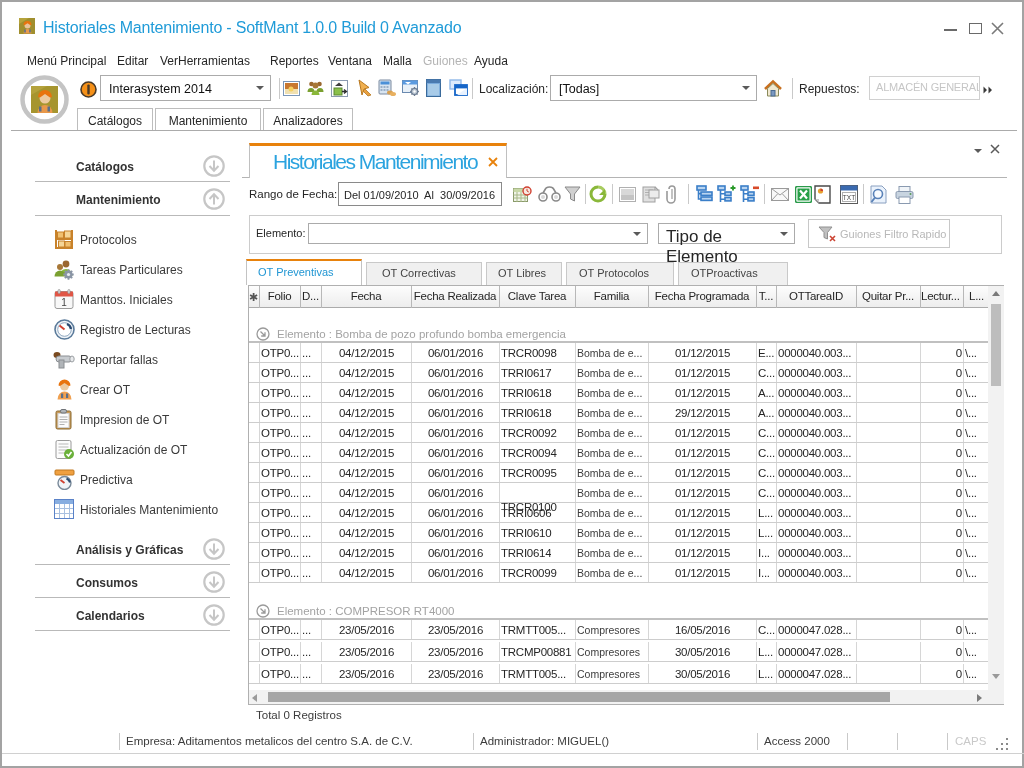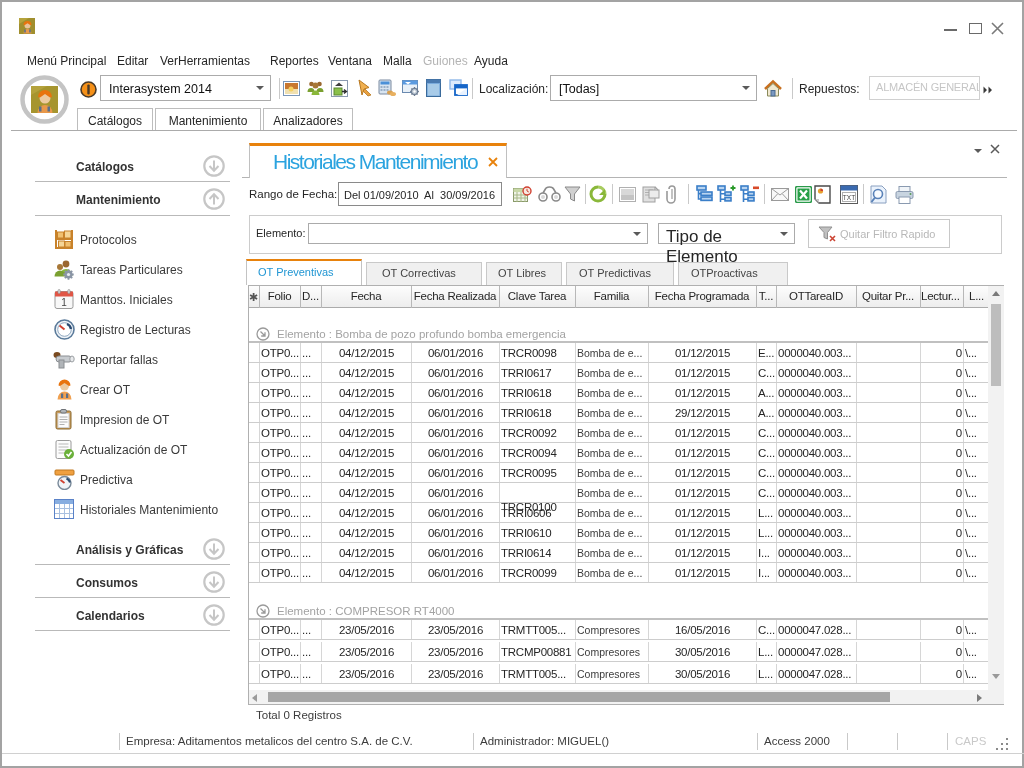--- a/index.html
+++ b/index.html
@@ -19,20 +19,21 @@
 
   <svg class="abs" style="left:17px;top:16px" width="16" height="16" viewBox="0 0 16 16">
     <rect width="16" height="16" fill="#a08f2e"></rect>
     <path d="M0 16 L0 6 L10 0 L0 0 Z" fill="#b5a33c"></path>
     <circle cx="8.5" cy="7.5" r="3" fill="#e8c49a"></circle>
     <path d="M4.5 7 a4 4 0 0 1 8 0 l-1 .3 -3-2 -3 2 Z" fill="#e8740e"></path>
     <path d="M4.5 15.5 a4 4.5 0 0 1 8 0 Z" fill="#e89a4e"></path>
     <rect x="5.2" y="11.5" width="1.6" height="3" fill="#5a6f8a"></rect>
     <rect x="10.2" y="11.5" width="1.6" height="3" fill="#5a6f8a"></rect>
   </svg>
+  <div class="abs" style="left:41px;top:17px;font-size:16px;letter-spacing:-0.2px;color:#1f9bd8;white-space:nowrap">Historiales Mantenimiento - SoftMant 1.0.0 Build 0 Avanzado</div>
 
   <div class="abs" style="left:942px;top:27px;width:13px;height:2px;background:#6a6a6a"></div>
   <div class="abs" style="left:967px;top:21px;width:13px;height:11px;border:1.5px solid #6a6a6a"></div>
   <svg class="abs" style="left:989px;top:20px" width="13" height="13" viewBox="0 0 13 13">
     <path d="M1 1 L12 12 M12 1 L1 12" stroke="#7a7a7a" stroke-width="1.6"></path>
   </svg>
 
   <div class="abs" style="top:52px;left:0;width:1024px;height:17px;font-size:12px;color:#262626">
     <span class="abs" style="left:25px">Menú Principal</span>
     <span class="abs" style="left:115px">Editar</span>
@@ -416,31 +417,31 @@
       </div>
     <div class="combo" style="left:656px;top:221px;width:137px;height:21px">
       <div class="abs" style="left:7px;top:3px;font-size:17px;color:#262626">Tipo de Elemento</div>
       <div class="arr"></div>
     </div>
     <div class="abs" style="left:806px;top:217px;width:142px;height:29px;border:1px solid #c8c8c8;background:#fff">
       <svg class="abs" style="left:9px;top:6px" width="18" height="16" viewBox="0 0 18 16">
         <path d="M1 1 L14 1 L9.5 6.5 L9.5 13 L6 11.5 L6 6.5 Z" fill="#c0c0c0" stroke="#909090"></path>
         <path d="M12 10 L17 15 M17 10 L12 15" stroke="#cc4433" stroke-width="1.6"></path>
       </svg>
-      <div class="abs" style="left:31px;top:8px;font-size:11px;color:#b8b8b8;white-space:nowrap">Quitar Filtro Rapido</div>
+      <div class="abs" style="left:31px;top:8px;font-size:11px;color:#b8b8b8;white-space:nowrap">Guiones Filtro Rapido</div>
     </div>
 
     <div class="abs" style="left:244px;top:257px;width:116px;height:26px;background:#fff;border:1px solid #c3c3c3;border-bottom:none;border-top:2px solid #e8820c"></div>
     <div class="abs" style="left:256px;top:264px;font-size:11px;color:#2196d3">OT Preventivas</div>
     <div class="abs" style="left:364px;top:260px;width:116px;height:23px;background:#f0f0f0;border:1px solid #c9c9c9;border-bottom:none"></div>
     <div class="abs" style="left:380px;top:265px;font-size:11px;color:#444">OT Correctivas</div>
     <div class="abs" style="left:484px;top:260px;width:76px;height:23px;background:#f0f0f0;border:1px solid #c9c9c9;border-bottom:none"></div>
     <div class="abs" style="left:496px;top:265px;font-size:11px;color:#444">OT Libres</div>
     <div class="abs" style="left:564px;top:260px;width:108px;height:23px;background:#f0f0f0;border:1px solid #c9c9c9;border-bottom:none"></div>
-    <div class="abs" style="left:577px;top:265px;font-size:11px;color:#444">OT Predictivas</div>
+    <div class="abs" style="left:577px;top:265px;font-size:11px;color:#444">OT Protocolos</div>
     <div class="abs" style="left:676px;top:260px;width:110px;height:23px;background:#f0f0f0;border:1px solid #c9c9c9;border-bottom:none"></div>
     <div class="abs" style="left:689px;top:265px;font-size:11px;color:#444">OTProactivas</div>
 
     <div id="grid">
     <div class="abs" style="left:246px;top:283px;width:756px;height:420px;border:1px solid #b0b0b0;background:#fff"></div>
     <div class="abs" style="left:247px;top:284px;width:740px;height:22px;background:linear-gradient(#fdfdfd,#ededed);border-bottom:1px solid #ababab"></div>
     <div class="abs" style="left:246px;top:289px;width:11px;text-align:center;font-size:11px;color:#555">✱</div>
     <div class="abs" style="left:258px;top:288px;width:39px;text-align:center;font-size:11.5px;letter-spacing:-0.25px;color:#262626;white-space:nowrap;overflow:hidden">Folio</div>
     <div class="abs" style="left:299px;top:288px;width:19px;text-align:center;font-size:11.5px;letter-spacing:-0.25px;color:#262626;white-space:nowrap;overflow:hidden">D...</div>
     <div class="abs" style="left:320px;top:288px;width:88px;text-align:center;font-size:11.5px;letter-spacing:-0.25px;color:#262626;white-space:nowrap;overflow:hidden">Fecha</div>

